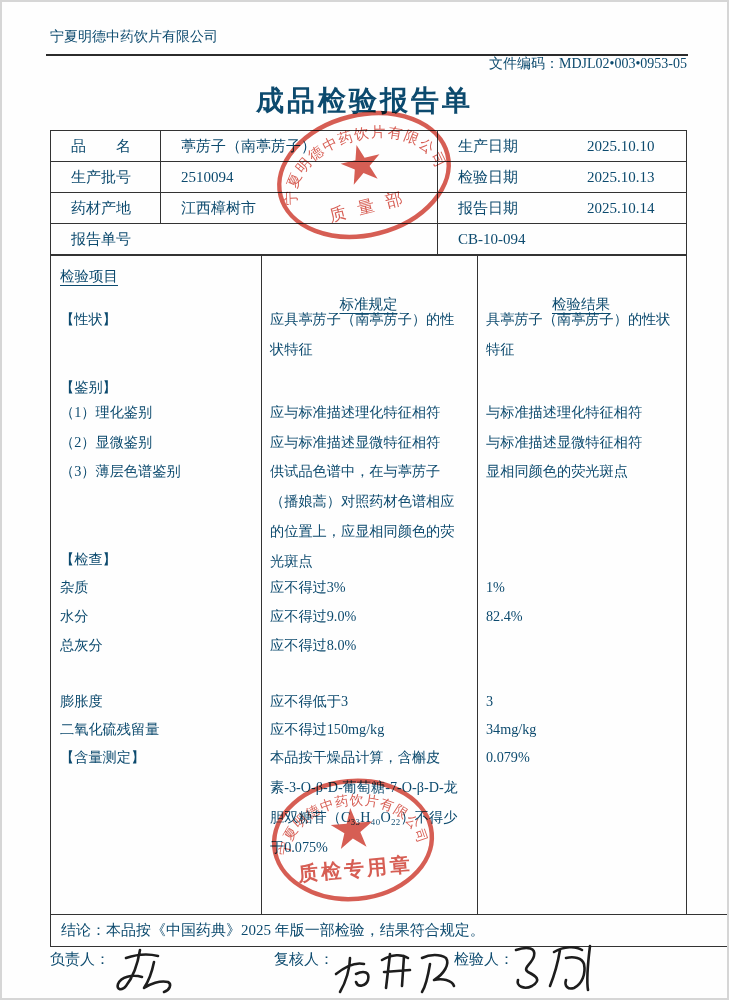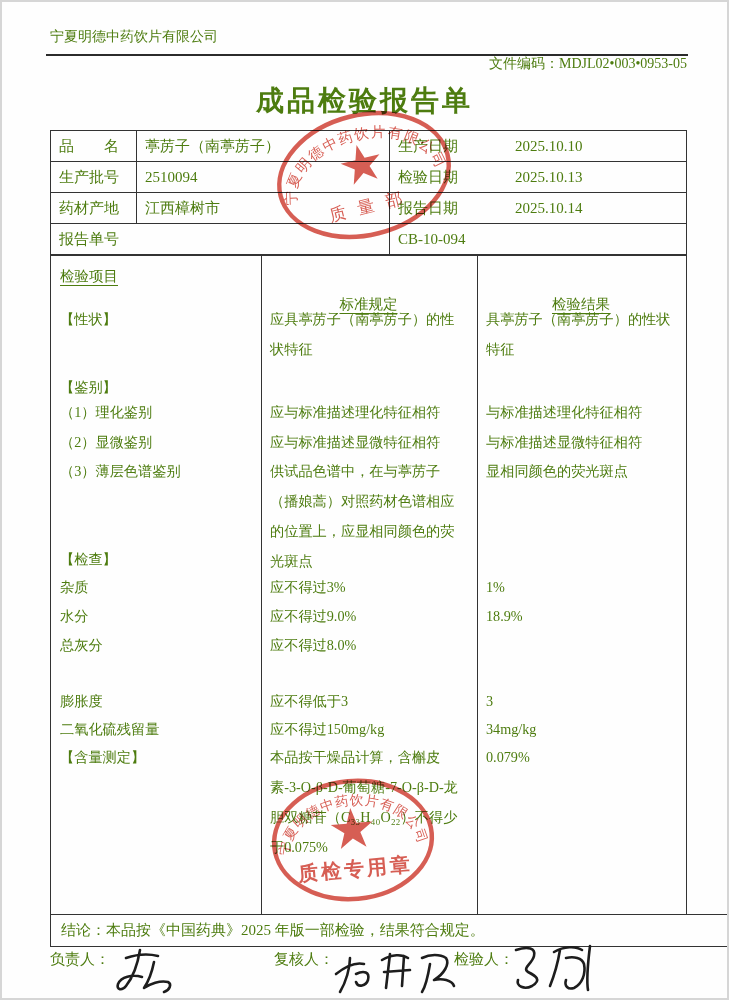--- a/index.html
+++ b/index.html
@@ -1,36 +1,36 @@
 <!DOCTYPE html>
 <html><head>
 <meta charset="utf-8">
 <style>
   html,body { margin:0; padding:0; background:#e9e9e9; }
   .page {
     position:relative; width:729px; height:1000px; margin:0 auto;
     background:#fefefe; overflow:hidden; box-sizing:border-box;
     border:2px solid #d6d6d6;
     font-family:"Liberation Serif","DejaVu Serif",serif;
-    color:#4d7c0f;
+    color:#0c4a6e;
   }
   
   .doc-header { position:absolute; top:26px; left:48px; width:637px;
     display:flex; justify-content:space-between; font-size:14px; }
   .doc-code { font-family:"Liberation Serif","DejaVu Serif",serif;margin-top:27px; }
   .header-rule { position:absolute; top:52px; left:44px; width:642px;
     border-top:2px solid #2b2b2b; }
   
   .title { position:absolute; top:80px; left:0; width:100%; text-align:center;
     font-size:28px; font-weight:bold; letter-spacing:3px; }
   
   .info-table { position:absolute; top:128px; left:48px; width:637px;
     border-collapse:collapse; table-layout:fixed; font-size:15px; }
   .info-table td { border-top:1px solid #333; border-bottom:1px solid #333;
-    height:30px; padding:0 8px; }
+    height:30px; padding:0 20px; }
   .info-table { border:1px solid #333; }
   td.bre { border-right:1px solid #333; }
   td.l2 { border-right:none; }
   td.v2 { border-left:none; padding-left:14px; }
   
   .insp { position:absolute; top:253px; left:48px; width:637px; height:660px;
     border:1px solid #333; box-sizing:border-box; }
   .insp .vline { position:absolute; top:0; bottom:0; width:1px; background:#333; }
   .vline1 { left:210px; } .vline2 { left:426px; }
   .insp-row { position:absolute; left:0; width:635px; display:grid;
@@ -138,21 +138,21 @@
       <span class="cell"></span>
     </div>
     <div class="insp-row" style="top:316px">
       <span class="cell">杂质</span>
       <span class="cell">应不得过3%</span>
       <span class="cell">1%</span>
     </div>
     <div class="insp-row" style="top:345px">
       <span class="cell">水分</span>
       <span class="cell">应不得过9.0%</span>
-      <span class="cell">18.9%</span>
+      <span class="cell">82.4%</span>
     </div>
     <div class="insp-row" style="top:374px">
       <span class="cell">总灰分</span>
       <span class="cell">应不得过8.0%</span>
     </div>
     <div class="insp-row" style="top:430px">
       <span class="cell">膨胀度</span>
       <span class="cell">应不得低于3</span>
       <span class="cell">3</span>
     </div>

